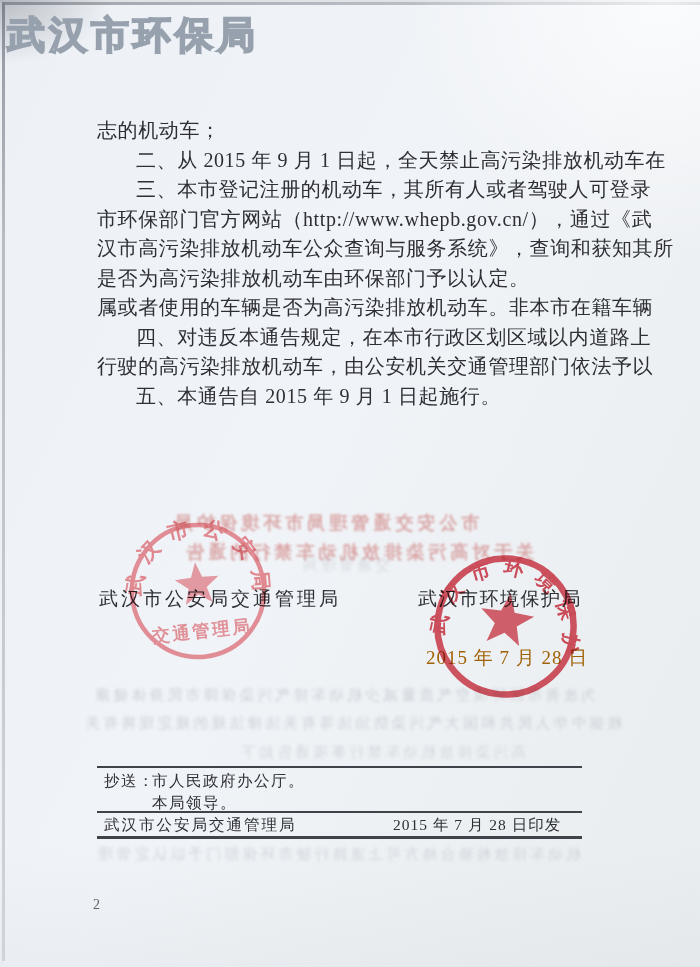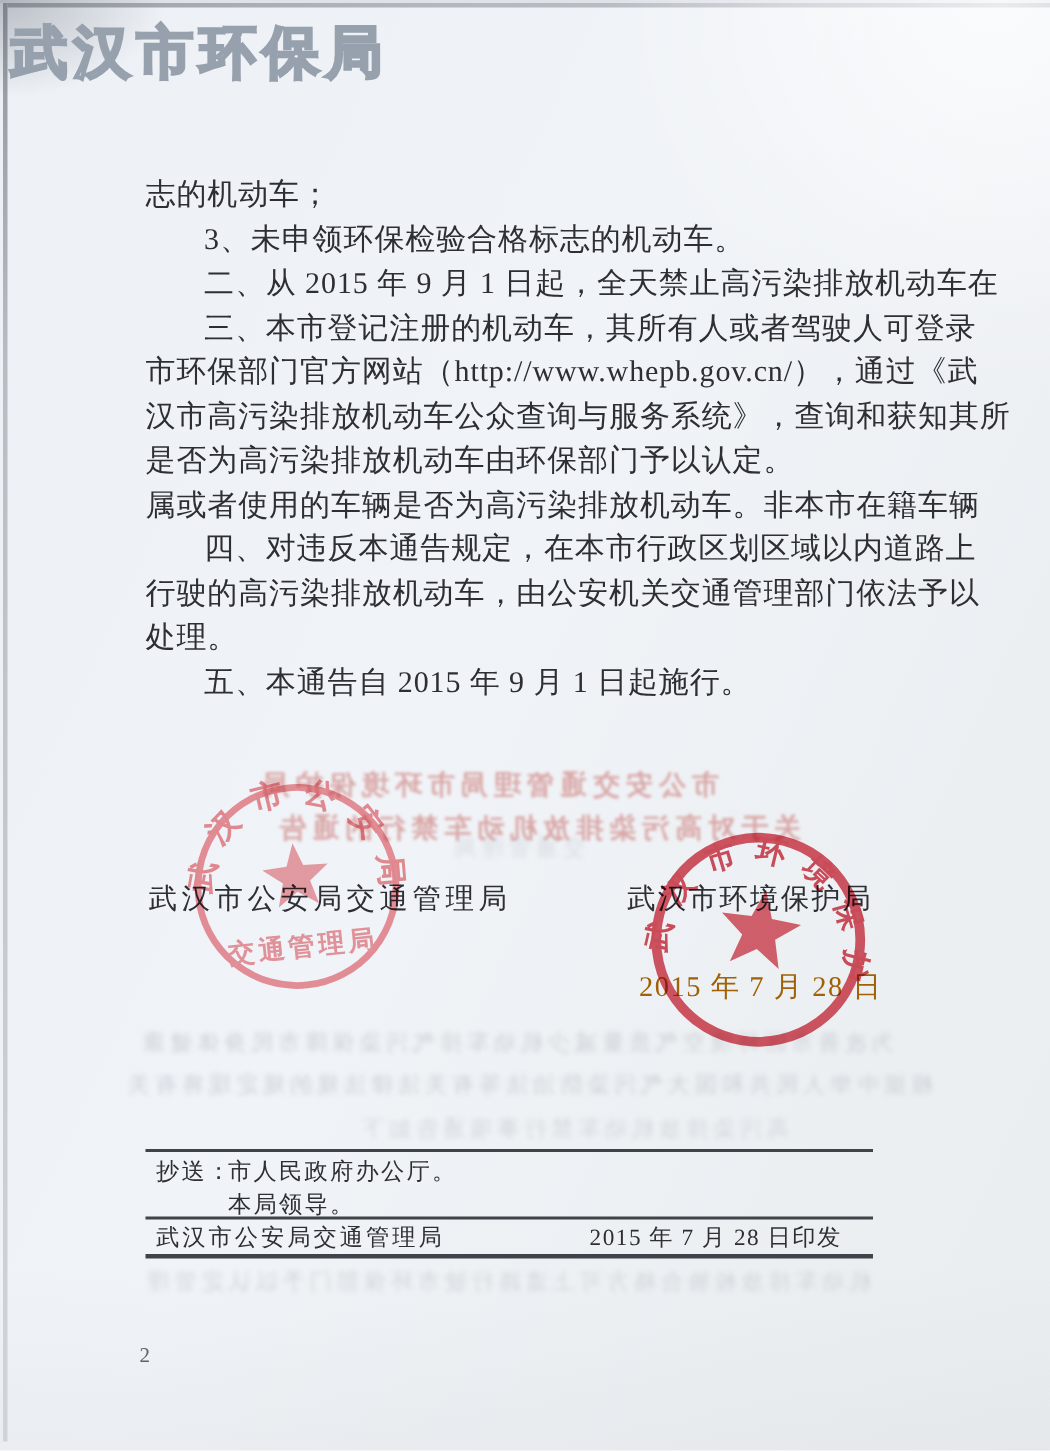--- a/index.html
+++ b/index.html
@@ -79,30 +79,28 @@
 <div class="ghost ghost-gray gr1">交通管理局</div>
 <div class="ghost ghost-gray gr2">为改善市区环境空气质量减少机动车排气污染保障市民身体健康</div>
 <div class="ghost ghost-gray gr3">根据中华人民共和国大气污染防治法等有关法律法规的规定现将有关</div>
 <div class="ghost ghost-gray gr4">高污染排放机动车禁行事项通告如下</div>
 <div class="ghost ghost-gray gr5">机动车排放检验合格方可上道路行驶市环保部门予以认定管理</div>
 
 <div class="watermark">武汉市环保局</div>
 
 <div class="body-text">
   <div class="line">志的机动车；</div>
-  <div class="line indent">3、未申领环保检验合格标志的机动车。</div>
   <div class="line indent">二、从 2015 年 9 月 1 日起，全天禁止高污染排放机动车在</div>
   <div class="line indent">三、本市登记注册的机动车，其所有人或者驾驶人可登录</div>
   <div class="line">市环保部门官方网站（http://www.whepb.gov.cn/），通过《武</div>
   <div class="line">汉市高污染排放机动车公众查询与服务系统》，查询和获知其所</div>
   <div class="line">是否为高污染排放机动车由环保部门予以认定。</div>
   <div class="line">属或者使用的车辆是否为高污染排放机动车。非本市在籍车辆</div>
   <div class="line indent">四、对违反本通告规定，在本市行政区划区域以内道路上</div>
   <div class="line">行驶的高污染排放机动车，由公安机关交通管理部门依法予以</div>
-  <div class="line">处理。</div>
   <div class="line indent">五、本通告自 2015 年 9 月 1 日起施行。</div>
 </div>
 
 <div class="sig sig-left">武汉市公安局交通管理局</div>
 <div class="sig sig-right">武汉市环境保护局</div>
 <div class="doc-date">2015 年 7 月 28 日</div>
 
 <svg class="seal seal-left" width="152" height="152" viewBox="0 0 152 152">
   <defs>
     <path id="arcL" d="M 23.4 95.2 A 56 56 0 1 1 128.6 95.2" fill="none"></path>

